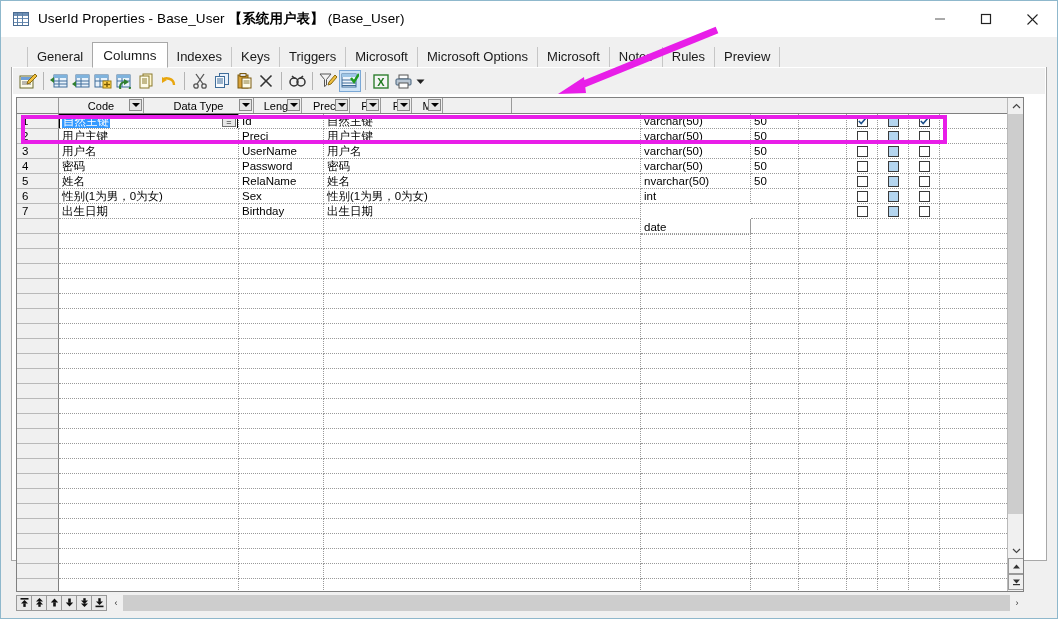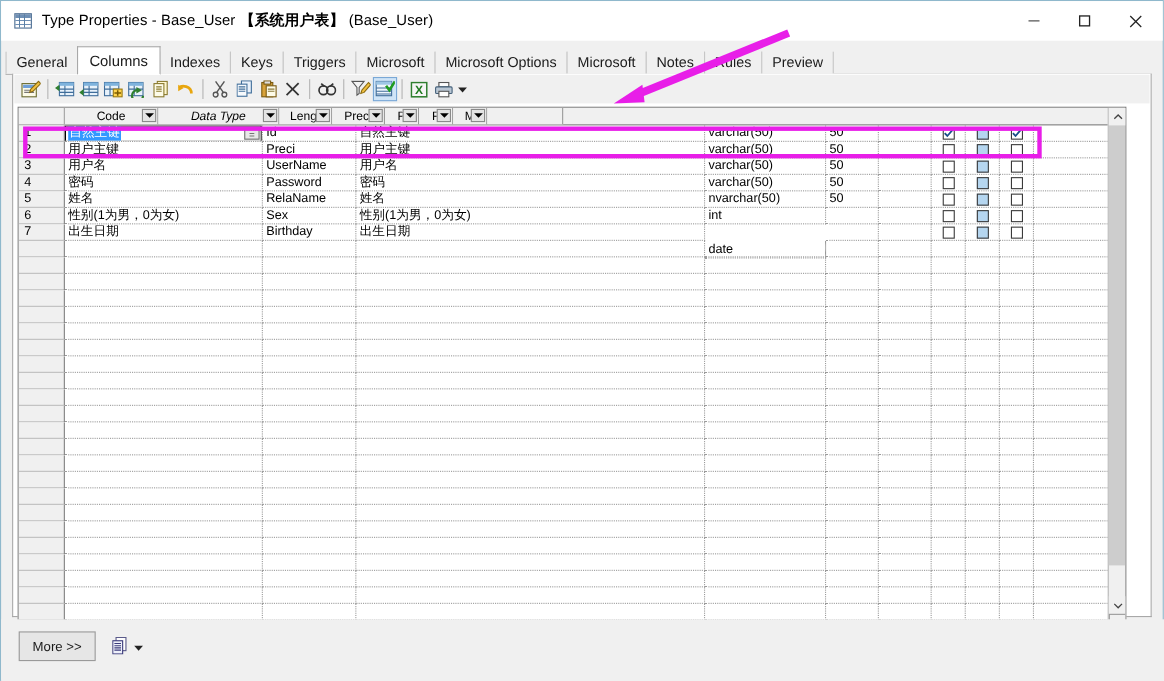--- a/index.html
+++ b/index.html
@@ -34,21 +34,21 @@
     font-size:13.5px;color:#000;letter-spacing:.1px;white-space:nowrap;
   }
   #title-text b{font-weight:bold;}
   .wbtn{
     width:46px;height:34px;display:flex;align-items:center;justify-content:center;
     background:transparent;
   }
   #winbtns{position:absolute;right:2px;top:1px;display:flex;}
   
   #tabstrip{
-    position:absolute;left:4px;top:40px;right:10px;height:26px;
+    position:absolute;left:26px;top:40px;right:10px;height:26px;
     border-bottom:1px solid #a8a8a8;
     display:flex;align-items:flex-end;
   }
   .tab{
     height:20px;line-height:20px;padding:0 9px;
     font-size:13px;color:#1a1a1a;white-space:nowrap;
     background:#f0f0f0;
     border-left:1px solid #c6c6c6;
     border-right:1px solid #c6c6c6;
     box-sizing:border-box;
@@ -188,21 +188,21 @@
   
   #annot{position:absolute;left:0;top:0;width:1058px;height:619px;pointer-events:none;}
 </style>
 </head>
 <body>
 
 <div id="window">
 
   <div id="titlebar">
     <div id="title-icon"></div>
-    <div id="title-text"><span>Type Properties - Base_User </span><b>【系统用户表】</b><span> (Base_User)</span></div>
+    <div id="title-text"><span>UserId Properties - Base_User </span><b>【系统用户表】</b><span> (Base_User)</span></div>
     <div id="winbtns">
       <div class="wbtn">
         <svg width="12" height="12" viewBox="0 0 12 12">
             <line x1="1" y1="6" x2="11" y2="6" stroke="#555" stroke-width="1"></line>
           </svg>
       </div>
       <div class="wbtn">
         <svg width="12" height="12" viewBox="0 0 12 12">
             <rect x="1.5" y="1.5" width="9" height="9" fill="none" stroke="#222" stroke-width="1.2"></rect>
           </svg>
@@ -383,21 +383,21 @@
       <div id="hdrrow">
           <div class="hcell" style="width: 42px; min-width: 42px;">
             <span class="htxt"></span>
           </div>
           <div class="hcell" style="width: 85px; min-width: 85px;">
             <span class="htxt">Code</span>
             <span class="hdrop">
               <i></i>
             </span>
           </div>
-          <div class="hcell" style="width: 110px; min-width: 110px; font-style: italic;">
+          <div class="hcell" style="width: 110px; min-width: 110px;">
             <span class="htxt">Data Type</span>
             <span class="hdrop">
               <i></i>
             </span>
           </div>
           <div class="hcell" style="width: 48px; min-width: 48px;">
             <span class="htxt">Lengt</span>
             <span class="hdrop">
               <i></i>
             </span>
@@ -970,38 +970,20 @@
             <rect x="1.5" y="8.6" width="8" height="1.6" fill="#111"></rect>
           </svg>
       </div>
       <div id="hscroll">
         <div class="harrow">‹</div>
         <div class="harrow">›</div>
       </div>
     </div>
   </div>
 
-  <div id="bottombar">
-    <div id="morebtn">More &gt;&gt;</div>
-    <div id="copybtn">
-      <svg width="15" height="16" viewBox="0 0 15 16">
-        <rect x="3.5" y="0.5" width="9" height="12" fill="#fdfdfd" stroke="#5a5a8a"></rect>
-        <rect x="0.5" y="3.5" width="9" height="12" fill="#eef0fa" stroke="#3a3a7a"></rect>
-        <line x1="2" y1="6" x2="8" y2="6" stroke="#3a3a7a"></line>
-        <line x1="2" y1="8" x2="8" y2="8" stroke="#3a3a7a"></line>
-        <line x1="2" y1="10" x2="8" y2="10" stroke="#3a3a7a"></line>
-        <line x1="2" y1="12" x2="8" y2="12" stroke="#3a3a7a"></line>
-      </svg>
-    </div>
-    <div id="copyarrow">
-      <svg width="10" height="10" viewBox="0 0 10 10">
-          <polygon points="1,3 9,3 5,7.5" fill="#222"></polygon>
-        </svg>
-    </div>
-  </div>
 
   <svg id="annot" viewBox="0 0 1058 619">
     <g>
       <line x1="716" y1="29" x2="578" y2="85" stroke="#e81ee8" stroke-width="7"></line>
       <polygon points="557,93 583,76 585,92" fill="#e81ee8"></polygon>
     </g>
     <rect x="22" y="116" width="922" height="25" fill="none" stroke="#e81ee8" stroke-width="4"></rect>
   </svg>
 
 </div>

